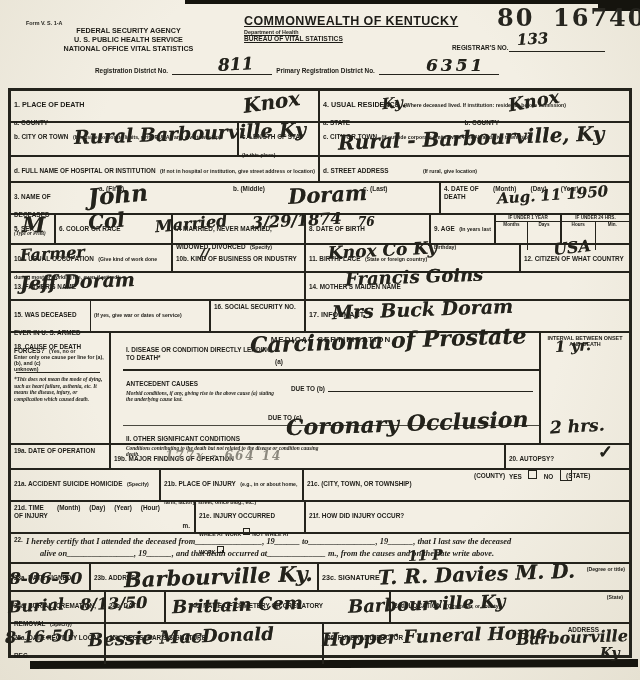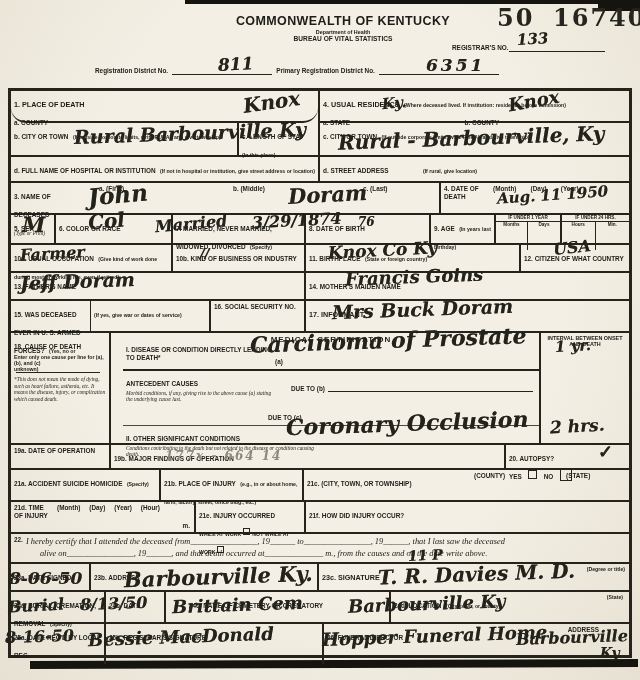--- a/index.html
+++ b/index.html
@@ -3,84 +3,90 @@
 <meta charset="utf-8">
 <style>
   * { margin:0; padding:0; box-sizing:border-box; }
   html,body { width:640px; height:680px; }
   .sheet { position:relative; width:640px; height:680px; overflow:hidden;
            background: radial-gradient(ellipse at 50% 40%, #f3efe4 55%, #e6e1d2 100%);
            font-family:"Liberation Sans", sans-serif; color:#1d1c17; }
   .lbl  { font-weight:bold; font-size:6.4px; line-height:1.25; color:#1d1c17; }
   .big  { font-size:7.2px; }
   .note { font-weight:bold; font-size:5.2px; line-height:1.2; }
-  .it   { font-family:"Liberation Serif", serif; font-style:italic; font-weight:normal; }
+  .it   { font-family:"Liberation Serif", serif; font-style:italic; font-weight:bold; }
   .pre  { white-space:pre; }
   .form { position:absolute; left:8px; top:88px; width:624px; height:570px; border:3px solid #24231c; z-index:2; }
   .row  { display:flex; border-bottom:2px solid #24231c; }
   .row:last-child { border-bottom:none; }
   .cell { position:relative; border-right:2px solid #24231c; padding:2px 3px; overflow:visible; }
   .cell.last { border-right:none; flex:1; }
   .sec  { position:relative; }
   .subrow { display:flex; border-bottom:2px solid #24231c; }
   .subrow:last-child { border-bottom:none; }
   .uline { display:inline-block; border-bottom:1.5px solid #24231c; height:9px; vertical-align:bottom; }
   .cb { display:inline-block; width:9px; height:9px; border:1.5px solid #24231c; vertical-align:middle; margin:0 2px; background:transparent; }
   .cb.bigbox { width:12px; height:12px; }
   .hw { position:absolute; z-index:6; font-family:"DejaVu Serif", serif; font-style:italic; font-weight:bold;
         color:#23221b; white-space:nowrap; line-height:1; text-shadow:0 0 0.6px rgba(30,30,24,.55); }
   .stamp { position:absolute; z-index:5; font-family:"DejaVu Serif", serif; font-weight:bold; font-size:24px;
            letter-spacing:2px; color:#26251f; }
   .hdr-left { position:absolute; left:26px; top:20px; width:205px; text-align:center; z-index:3; }
-  .hdr-center { position:absolute; left:228px; top:14px; width:230px; text-align:center; z-index:3; }
+  .hdr-center { position:absolute; left:244px; top:14px; width:230px; z-index:3;text-decoration:underline; }
   .hdr-right { position:absolute; left:452px; top:30px; width:182px; z-index:3; }
   .regline { position:absolute; left:95px; top:66px; width:470px; display:flex; align-items:flex-end; z-index:3; }
   .artifact { position:absolute; background:#15140e; z-index:1; }
   .med-left { width:100px; }
   .med-mid { width:418px;margin-left:12px; }
   .med-right { width:100px; }
 </style>
 </head>
 <body>
 
 <div class="sheet">
 
   <div class="artifact" style="left:185px;top:0;width:455px;height:4px;"></div>
   <div class="artifact" style="left:598px;top:0;width:42px;height:11px;"></div>
   <div class="artifact" style="left:30px;top:660px;width:608px;height:8px;transform:rotate(-0.2deg);"></div>
 
+  <div class="hdr-left">
+    <div class="note" style="text-align:left;font-size:5.4px;">Form V. S. 1-A</div>
+    <div class="lbl big">FEDERAL SECURITY AGENCY</div>
+    <div class="lbl big">U. S. PUBLIC HEALTH SERVICE</div>
+    <div class="lbl big">NATIONAL OFFICE VITAL STATISTICS</div>
+  </div>
 
   <div class="hdr-center">
     <div style="font-weight:bold;font-size:12.5px;letter-spacing:0.4px;">COMMONWEALTH OF KENTUCKY</div>
     <div class="note" style="font-size:5.4px;margin-top:1px;">Department of Health</div>
     <div class="lbl" style="font-size:6.6px;">BUREAU OF VITAL STATISTICS</div>
   </div>
 
   <div class="hdr-right">
     <div style="display:flex;align-items:flex-end;margin-top:13px;">
       <span class="lbl">REGISTRAR'S NO.</span>
       <span class="uline" style="width:96px;"></span>
     </div>
   </div>
 
-  <span class="stamp" style="left:497px;top:3px;">50</span>
+  <span class="stamp" style="left:497px;top:3px;">80</span>
   <span class="stamp" style="left:553px;top:3px;">16740</span>
 
   <div class="regline">
     <span class="lbl">Registration District No.</span>
     <span class="uline" style="width:100px;margin:0 4px;"></span>
     <span class="lbl">Primary Registration District No.</span>
     <span class="uline" style="width:120px;margin:0 4px;"></span>
   </div>
 
   <div class="form">
 
     <div class="row" style="height:92px;">
       <div class="sec cell" style="width:309px;padding:0;">
-        <div class="subrow" style="height:32px;border-radius:15px;">
+        <div class="subrow" style="height:32px;">
             <div style="padding:2px 3px;">
           <span class="lbl big">1. PLACE OF DEATH</span><br>
           <span class="lbl">a. COUNTY</span>
         </div>
           </div>
         <div class="subrow" style="height:34px;">
           <div class="cell" style="width:228px;">
             <span class="lbl">b. CITY OR TOWN</span>
             <span class="note">(If outside corporate limits, write RURAL and give township)</span>
           </div>

